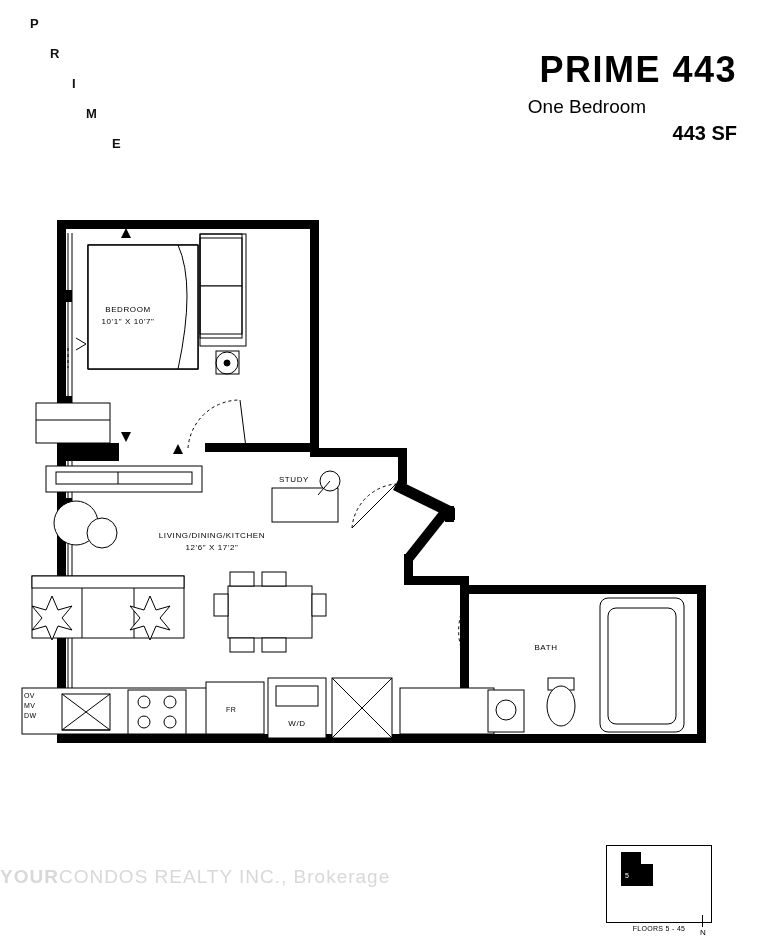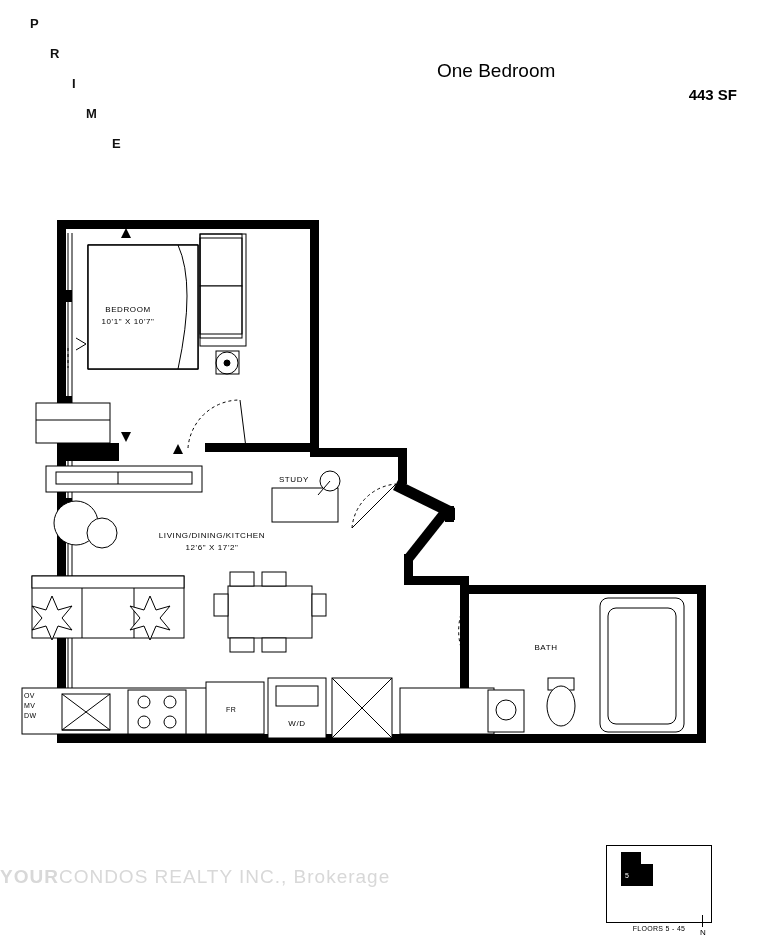--- a/index.html
+++ b/index.html
@@ -50,24 +50,24 @@
     font-size: 36px;
     font-weight: 700;
     letter-spacing: 1.5px;
     line-height: 1.0;
     text-align: right;
   }
   .title-sub {
     font-size: 19px;
     font-weight: 400;
     margin-top: 8px;
-    text-align: left;
+    text-align: center;
   }
   .title-area {
-    font-size: 15px;
+    font-size: 20px;
     font-weight: 700;
     margin-top: 4px;
     text-align: right;
   }
 
   
   #planwrap {
     position: absolute;
     left: 0;
     top: 198px;
@@ -136,20 +136,21 @@
 
 <div class="brandmark">
   <span class="bm-p">P</span>
   <span class="bm-r">R</span>
   <span class="bm-i">I</span>
   <span class="bm-m">M</span>
   <span class="bm-e">E</span>
 </div>
 
 <div class="titleblock">
+  <div class="title-main">PRIME 443</div>
   <div class="title-sub">One Bedroom</div>
   <div class="title-area">443 SF</div>
 </div>
 
 <div id="planwrap">
 <svg width="759" height="580" viewBox="0 0 759 580" xmlns="http://www.w3.org/2000/svg">
 
   <g fill="#000">
 
     <rect x="57" y="22" width="262" height="9"></rect>

